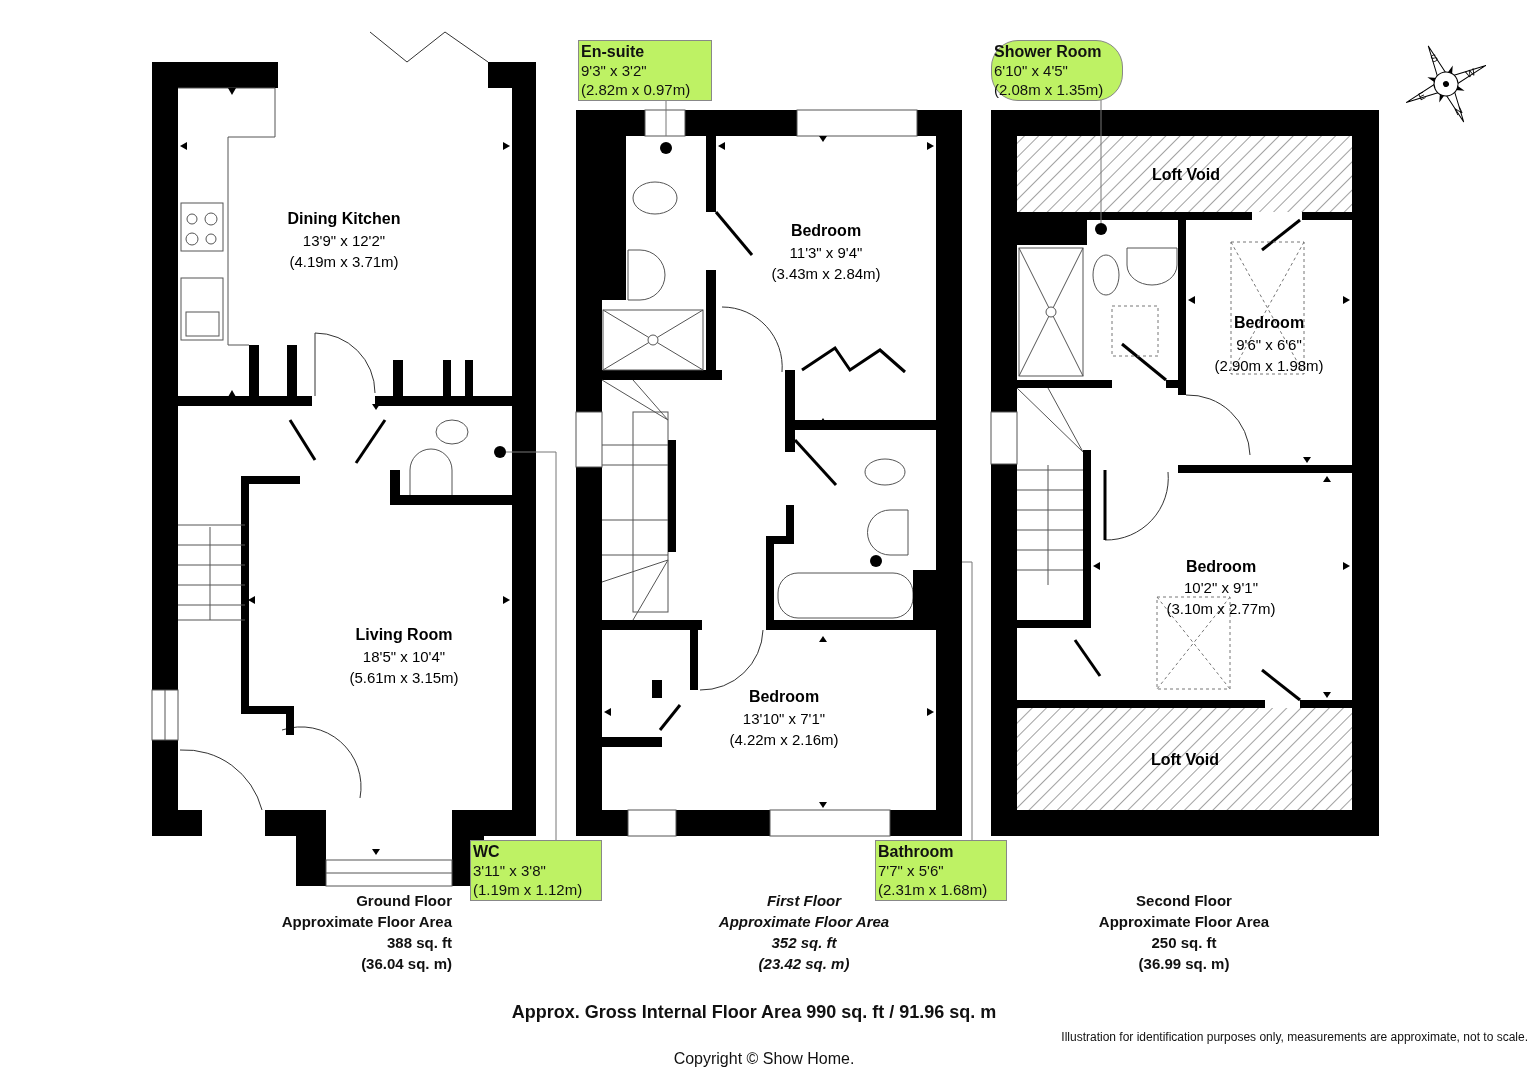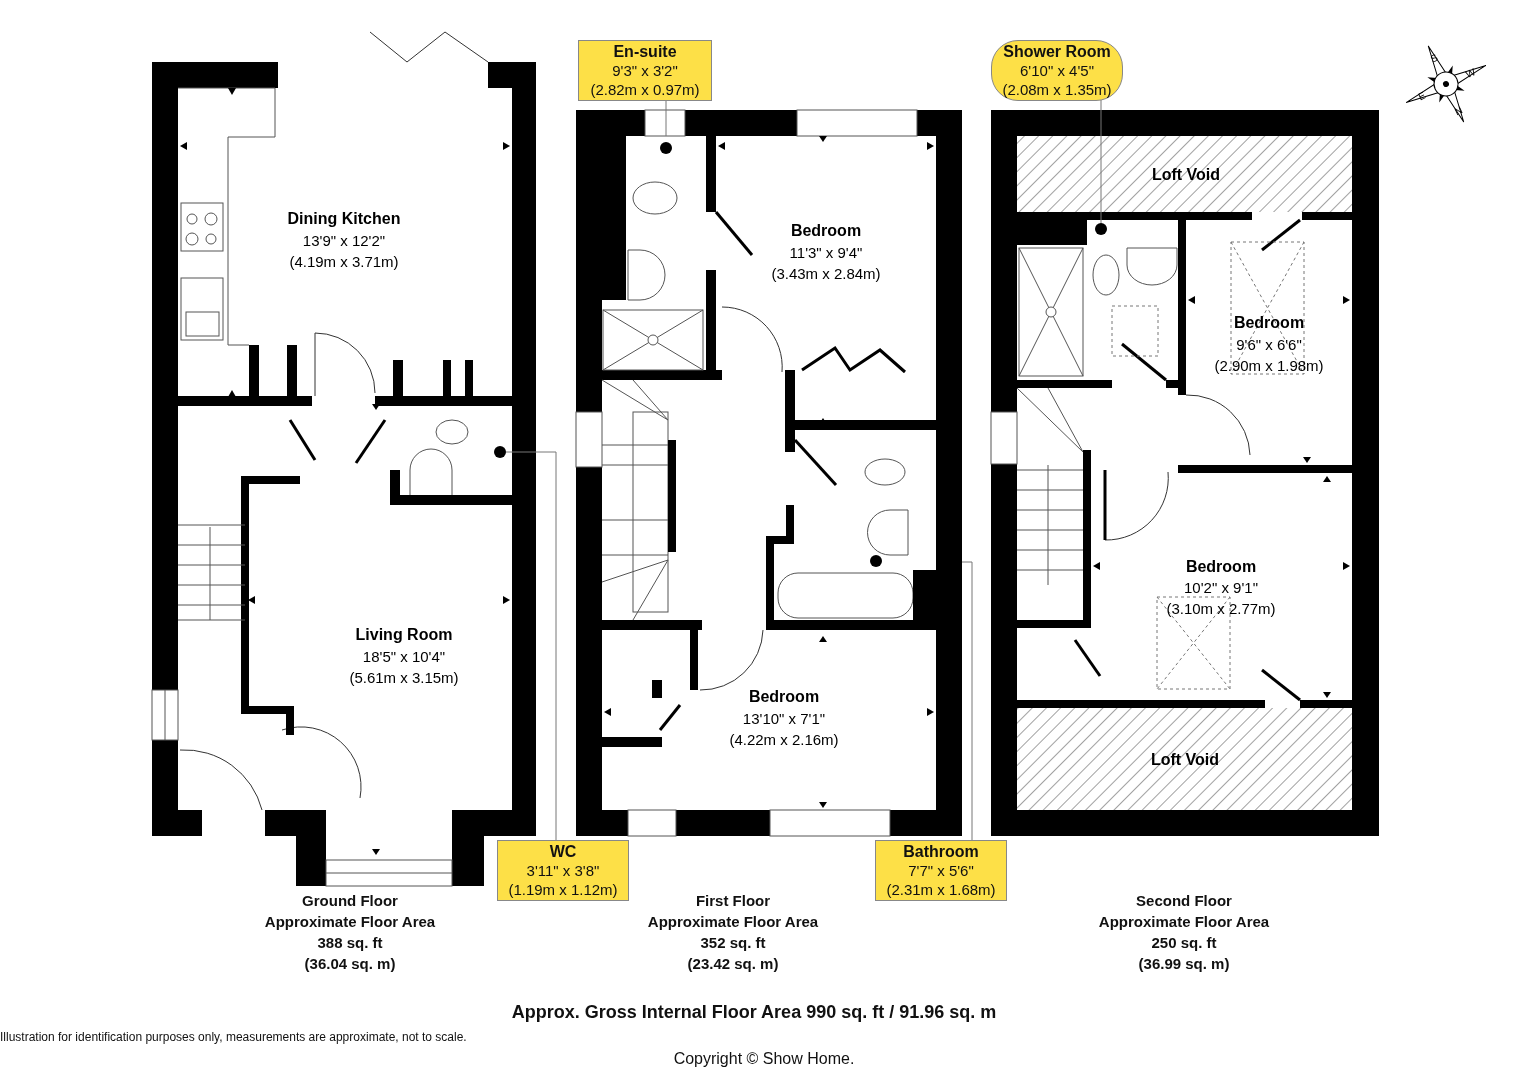--- a/index.html
+++ b/index.html
@@ -1,25 +1,25 @@
 <!DOCTYPE html>
 <html><head>
 <meta charset="utf-8">
 <style>
   html, body { margin: 0; padding: 0; background: #ffffff; }
   body { width: 1528px; height: 1080px; position: relative; overflow: hidden; font-family: "Liberation Sans", sans-serif; color: #111; }
   #plan { position: absolute; left: 0; top: 0; }
   .room-label { font-family: "Liberation Sans", sans-serif; text-anchor: middle; }
   .room-name { font-weight: bold; font-size: 16px; }
   .room-dim { font-size: 15px; }
-  .callout { position: absolute; border: 1px solid #888; background: #fde047; text-align: center; font-size: 15px; line-height: 19px; padding: 1px 2px; white-space: nowrap; }
+  .callout { position: absolute; border: 1px solid #888; background: #bef264; font-size: 15px; line-height: 19px; padding: 1px 2px; white-space: nowrap; }
   .callout .cname { font-weight: bold; font-size: 16px; }
   .floor-summary { position: absolute; text-align: center; font-weight: bold; font-size: 15px; line-height: 21px; width: 240px; }
   .footer-main { position: absolute; left: 0; width: 1508px; top: 1002px; text-align: center; font-weight: bold; font-size: 18px; }
-  .footer-note { position: absolute; left: 0; width: 1528px; top: 1030px; text-align: left; font-size: 12px; }
+  .footer-note { position: absolute; left: 0; width: 1528px; top: 1030px; text-align: right; font-size: 12px; }
   .footer-copy { position: absolute; left: 0; width: 1528px; top: 1050px; text-align: center; font-size: 16px; }
 </style>
 </head>
 <body>
 
 <svg id="plan" width="1528" height="1080" viewBox="0 0 1528 1080" xmlns="http://www.w3.org/2000/svg">
   <defs>
     <pattern id="hatch" patternUnits="userSpaceOnUse" width="10" height="10" patternTransform="rotate(45)">
       <line x1="0" y1="0" x2="0" y2="10" stroke="#444" stroke-width="1"></line>
     </pattern>
@@ -289,38 +289,38 @@
 <div class="callout" style="left:578px; top:40px; width:128px;">
   <div class="cname">En-suite</div>
   <div>9'3" x 3'2"</div>
   <div>(2.82m x 0.97m)</div>
 </div>
 <div class="callout" style="left:991px; top:40px; width:126px;border-radius:27px;">
   <div class="cname">Shower Room</div>
   <div>6'10" x 4'5"</div>
   <div>(2.08m x 1.35m)</div>
 </div>
-<div class="callout" style="left:497px; top:840px; width:126px;">
+<div class="callout" style="left:470px; top:840px; width:126px;">
   <div class="cname">WC</div>
   <div>3'11" x 3'8"</div>
   <div>(1.19m x 1.12m)</div>
 </div>
 <div class="callout" style="left:875px; top:840px; width:126px;">
   <div class="cname">Bathroom</div>
   <div>7'7" x 5'6"</div>
   <div>(2.31m x 1.68m)</div>
 </div>
 
-<div class="floor-summary" style="left:230px; top:890px;">
+<div class="floor-summary" style="left:212px; top:890px;text-align:right;">
   <div>Ground Floor</div>
   <div>Approximate Floor Area</div>
   <div>388 sq. ft</div>
   <div>(36.04 sq. m)</div>
 </div>
-<div class="floor-summary" style="left:613px; top:890px;">
+<div class="floor-summary" style="left:684px; top:890px;font-style:italic;">
   <div>First Floor</div>
   <div>Approximate Floor Area</div>
   <div>352 sq. ft</div>
   <div>(23.42 sq. m)</div>
 </div>
 <div class="floor-summary" style="left:1064px; top:890px;">
   <div>Second Floor</div>
   <div>Approximate Floor Area</div>
   <div>250 sq. ft</div>
   <div>(36.99 sq. m)</div>

